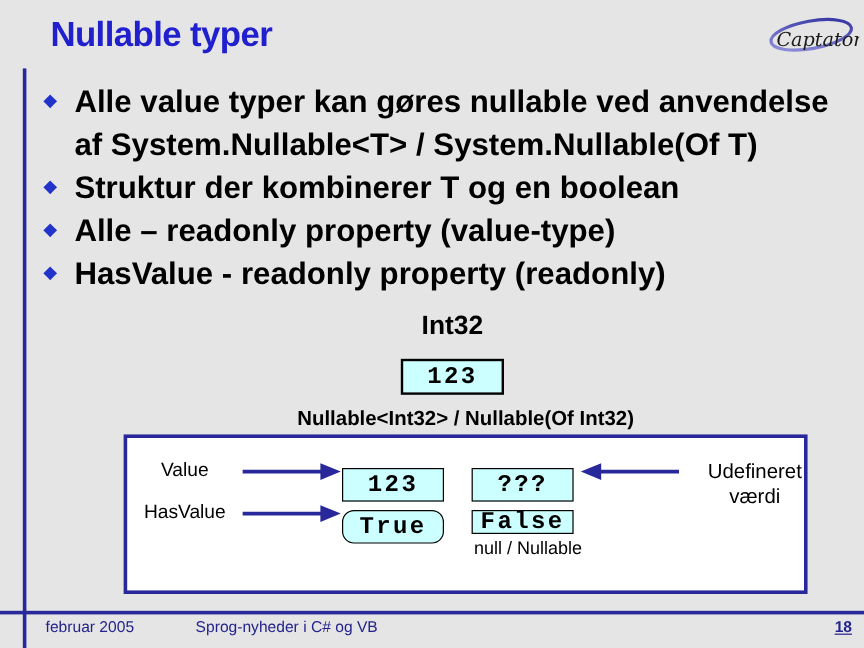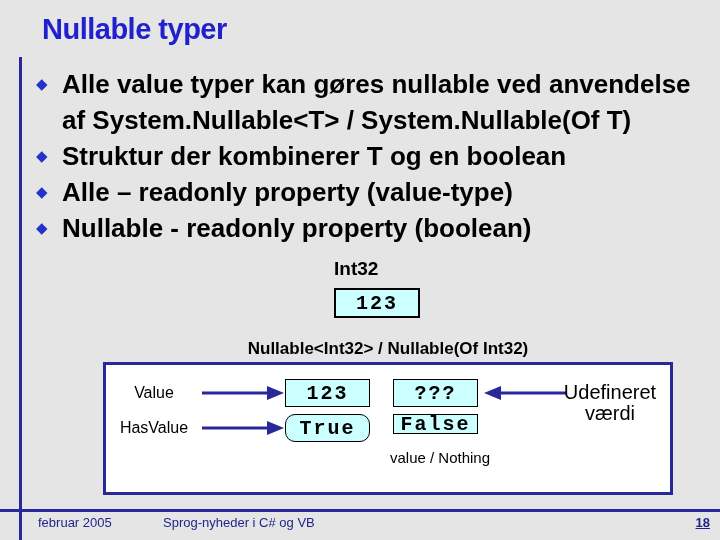--- a/index.html
+++ b/index.html
@@ -16,27 +16,27 @@
   .vline { left:19px; top:57px; width:3px; height:483px; background:#28289B; }
   .hline { left:0; top:509px; width:720px; height:3px; background:#28289B; }
 
   .bullets { left:36px; top:66px; width:666px; }
   .bullet-item { display:flex; line-height:36px; }
   .bullet-marker { flex:none; width:26px; font-size:15px; color:#2233CC; }
   .bullet-text {
     font-size:26px; font-weight:bold; color:#000000; white-space:pre-line;
   }
 
-  .type-label { left:334px; top:258px; width:86px; text-align:left;
-    font-size:19px; font-weight:bold; color:#000; }
+  .type-label { left:334px; top:258px; width:86px; text-align:center;
+    font-size:22px; font-weight:bold; color:#000; }
   .cyanbox {
     background:#CCFFFF; border:1px solid #000;
     display:flex; align-items:center; justify-content:center;
     font-family:"Liberation Mono", monospace; font-weight:bold;
-    font-size:20px; letter-spacing:2px; color:#000; box-sizing:border-box;
+    font-size:20px; letter-spacing:2px; color:#000; box-sizing:border-box;margin-top:11px;
   }
   .box-type { left:334px; top:288px; width:86px; height:30px; border-width:2px; }
 
   .nullable-label { left:103px; top:339px; width:570px; text-align:center;
     font-size:17px; font-weight:bold; color:#000; white-space:nowrap; }
 
   .bigbox { left:103px; top:362px; width:570px; height:133px;
     border:3px solid #28289B; box-sizing:border-box; background:#fff; }
 
   .small-label { font-size:16px; color:#000; text-align:center; }
@@ -44,62 +44,74 @@
   .lbl-hasvalue { left:110px; top:419px; width:88px; }
 
   .box-v-set    { left:285px; top:379px; width:85px; height:28px; }
   .box-hv-set   { left:285px; top:414px; width:85px; height:28px;border-radius:10px; }
   .box-v-unset  { left:393px; top:379px; width:85px; height:28px; }
   .box-hv-unset { left:393px; top:414px; width:85px; height:20px; }
 
   .caption { font-size:15px; color:#000; text-align:center; white-space:pre-line; line-height:17px; }
   .cap-set   { left:270px; top:446px; width:116px; }
   .cap-unset { left:384px; top:449px; width:112px; }
-  .cap-undef { left:556px; top:382px; width:108px; font-size:20px; line-height:21px; }
+  .cap-undef { left:575px; top:382px; width:108px; font-size:17px; line-height:21px; }
 
   .arrow-svg { position:absolute; width:82px; height:16px; }
   .arr-value    { left:202px; top:385px; }
   .arr-hasvalue { left:202px; top:420px; }
   .arr-undef    { left:484px; top:385px; }
 
   .footer-text { font-size:13px; color:#23238C; white-space:nowrap; }
   .f-date  { left:38px;  top:515px; }
   .f-title { left:163px; top:515px; }
   .f-page  { left:660px; top:515px; width:50px; text-align:right; font-weight:bold;text-decoration:underline; }
 
   .logo { left:638px; top:11px; width:78px; height:40px; }
 </style>
 </head>
 <body>
 
 <div class="slide">
 
   <div class="abs title">Nullable typer</div>
 
+  <div class="abs logo">
+    <svg width="78" height="40" viewBox="0 0 78 40">
+      <defs>
+        <linearGradient id="lg" x1="0" y1="1" x2="1" y2="0">
+          <stop offset="0" stop-color="#9a9ae0"></stop>
+          <stop offset="1" stop-color="#2a2a9e"></stop>
+        </linearGradient>
+      </defs>
+      <ellipse cx="38" cy="18" rx="34" ry="11.5" fill="none" stroke="url(#lg)" stroke-width="2.6" transform="rotate(-10 38 18)"></ellipse>
+      <text x="9" y="27" font-family="DejaVu Serif, serif" font-style="italic" font-size="16" fill="#1a1a1a">Captator</text>
+    </svg>
+  </div>
 
   <div class="abs vline"></div>
   <div class="abs hline"></div>
 
   <div class="abs bullets">
     <div class="bullet-item">
       <span class="bullet-marker">◆</span>
       <span class="bullet-text">Alle value typer kan gøres nullable ved anvendelse
 af System.Nullable&lt;T&gt; / System.Nullable(Of T)</span>
     </div>
     <div class="bullet-item">
       <span class="bullet-marker">◆</span>
       <span class="bullet-text">Struktur der kombinerer T og en boolean</span>
     </div>
     <div class="bullet-item">
       <span class="bullet-marker">◆</span>
       <span class="bullet-text">Alle – readonly property (value-type)</span>
     </div>
     <div class="bullet-item">
       <span class="bullet-marker">◆</span>
-      <span class="bullet-text">Nullable - readonly property (boolean)</span>
+      <span class="bullet-text">HasValue - readonly property (readonly)</span>
     </div>
   </div>
 
   <div class="abs type-label">Int32</div>
   <div class="abs cyanbox box-type">123</div>
 
   <div class="abs nullable-label">Nullable&lt;Int32&gt; / Nullable(Of Int32)</div>
   <div class="abs bigbox"></div>
 
   <div class="abs small-label lbl-value">Value</div>
@@ -116,21 +128,21 @@
   <svg class="arrow-svg arr-undef" viewBox="0 0 82 16">
     <polygon points="17,1 0,8 17,15" fill="#28289B"></polygon>
     <line x1="15" y1="8" x2="82" y2="8" stroke="#28289B" stroke-width="3"></line>
   </svg>
 
   <div class="abs cyanbox box-v-set">123</div>
   <div class="abs cyanbox box-v-unset">???</div>
   <div class="abs cyanbox box-hv-set">True</div>
   <div class="abs cyanbox box-hv-unset">False</div>
 
-  <div class="abs caption cap-unset">value / Nothing</div>
+  <div class="abs caption cap-unset">null / Nullable</div>
   <div class="abs caption cap-undef">Udefineret
 værdi</div>
 
   <div class="abs footer-text f-date">februar 2005</div>
   <div class="abs footer-text f-title">Sprog-nyheder i C# og VB</div>
   <div class="abs footer-text f-page">18</div>
 
 </div>
 
 </body></html>

